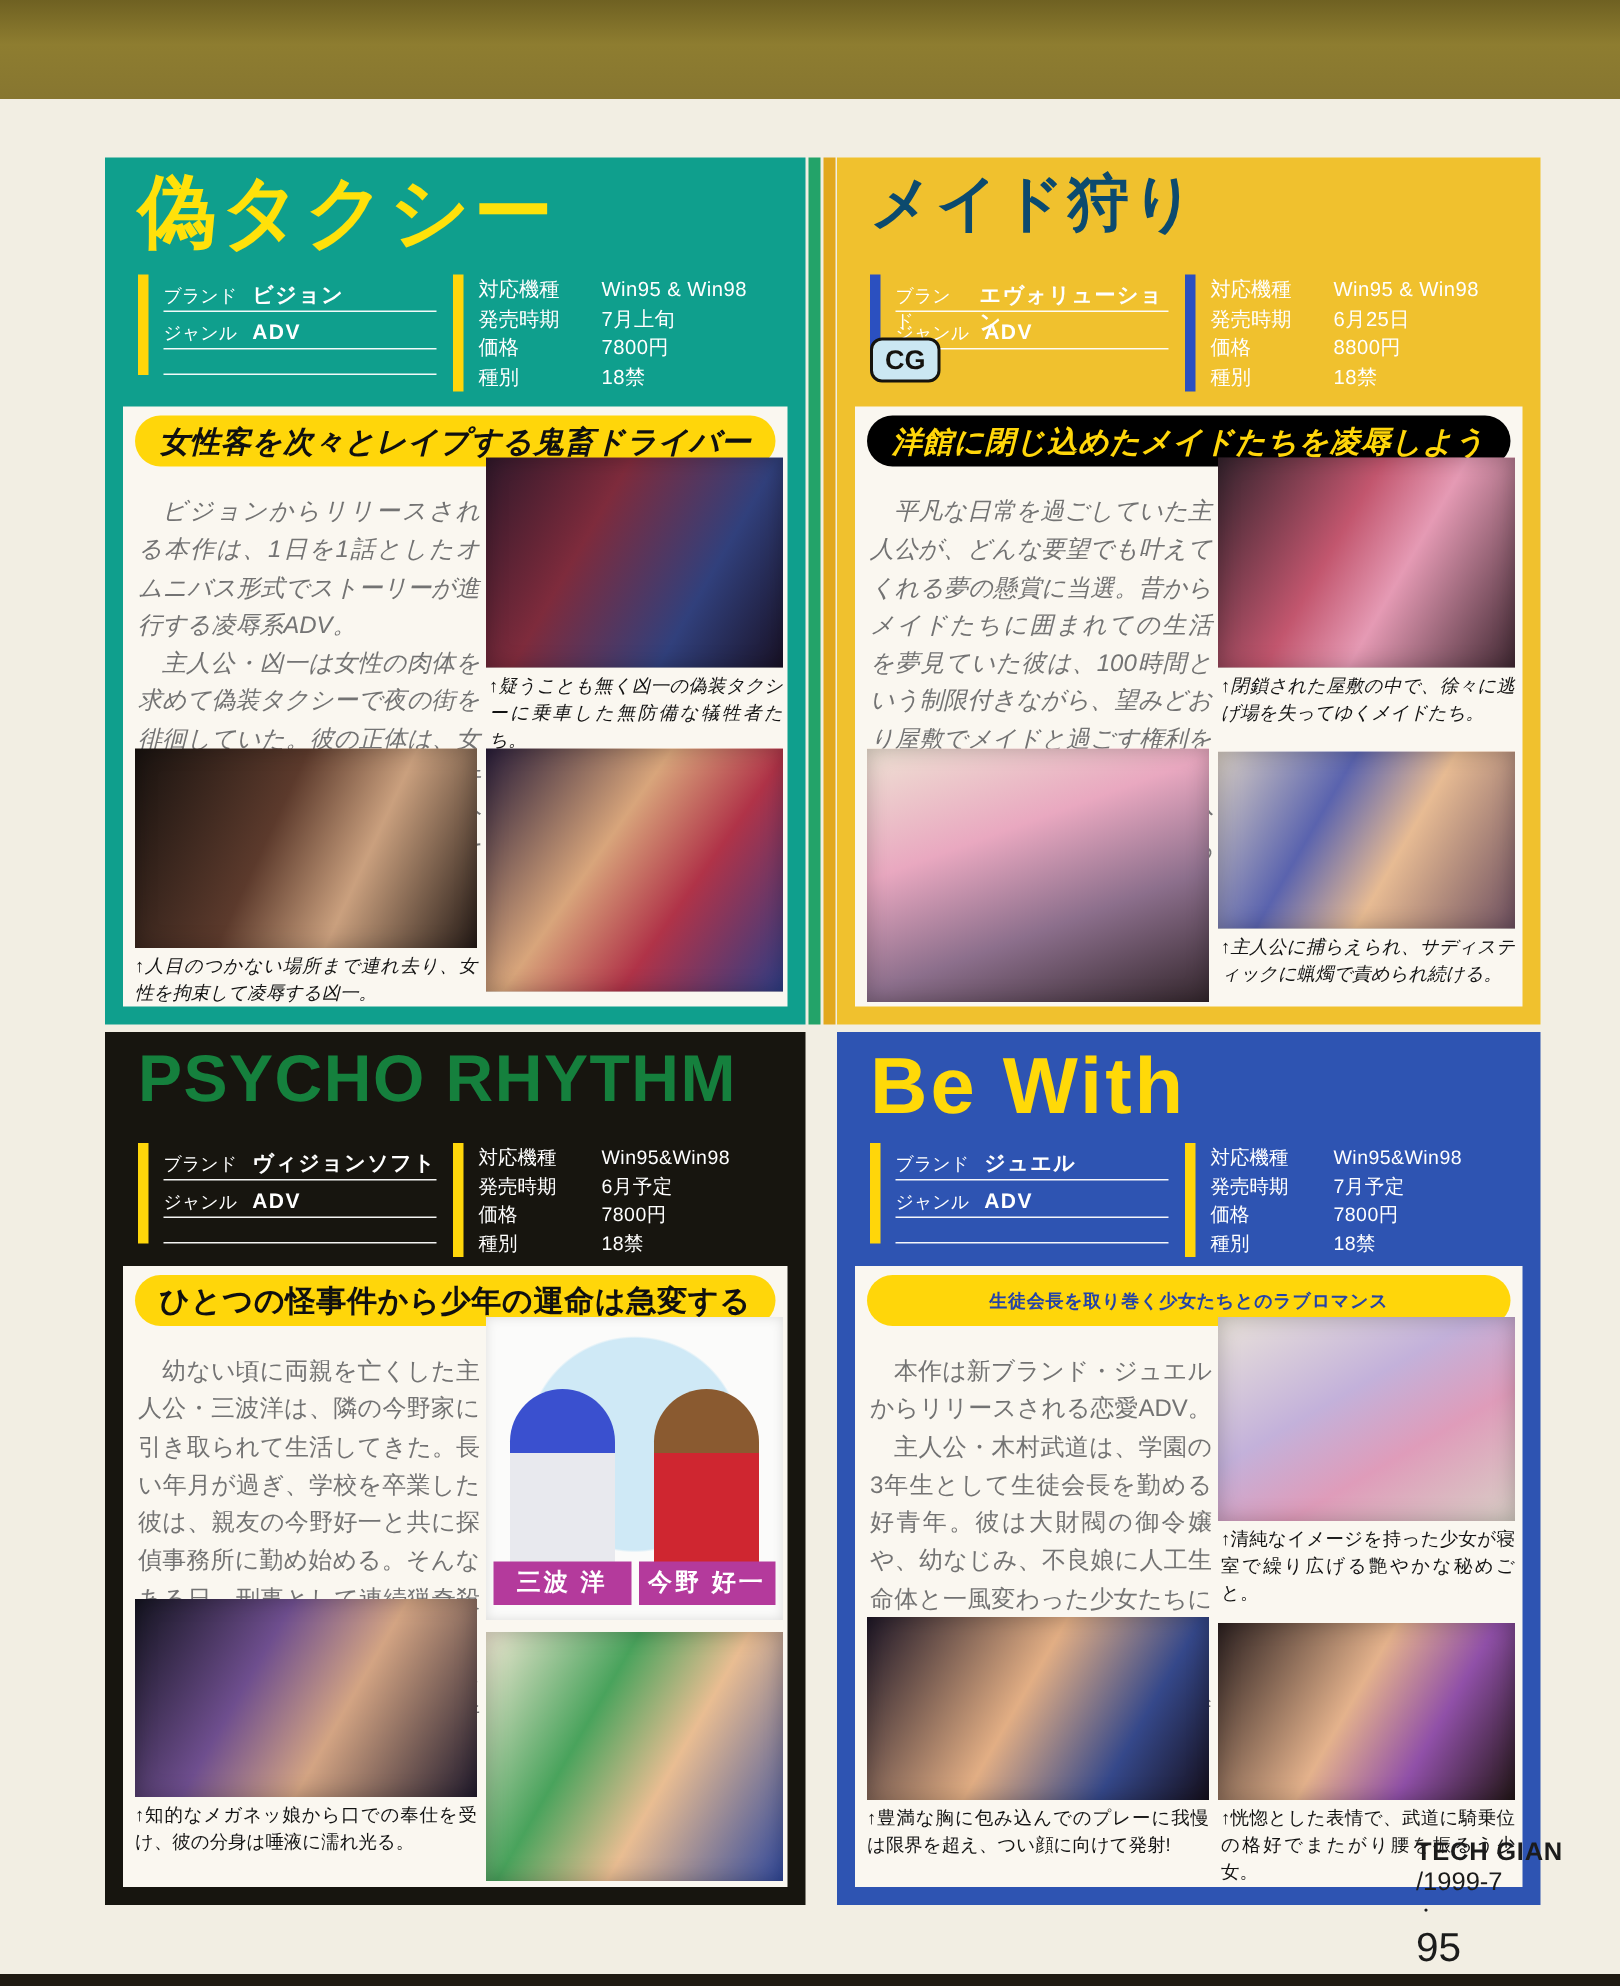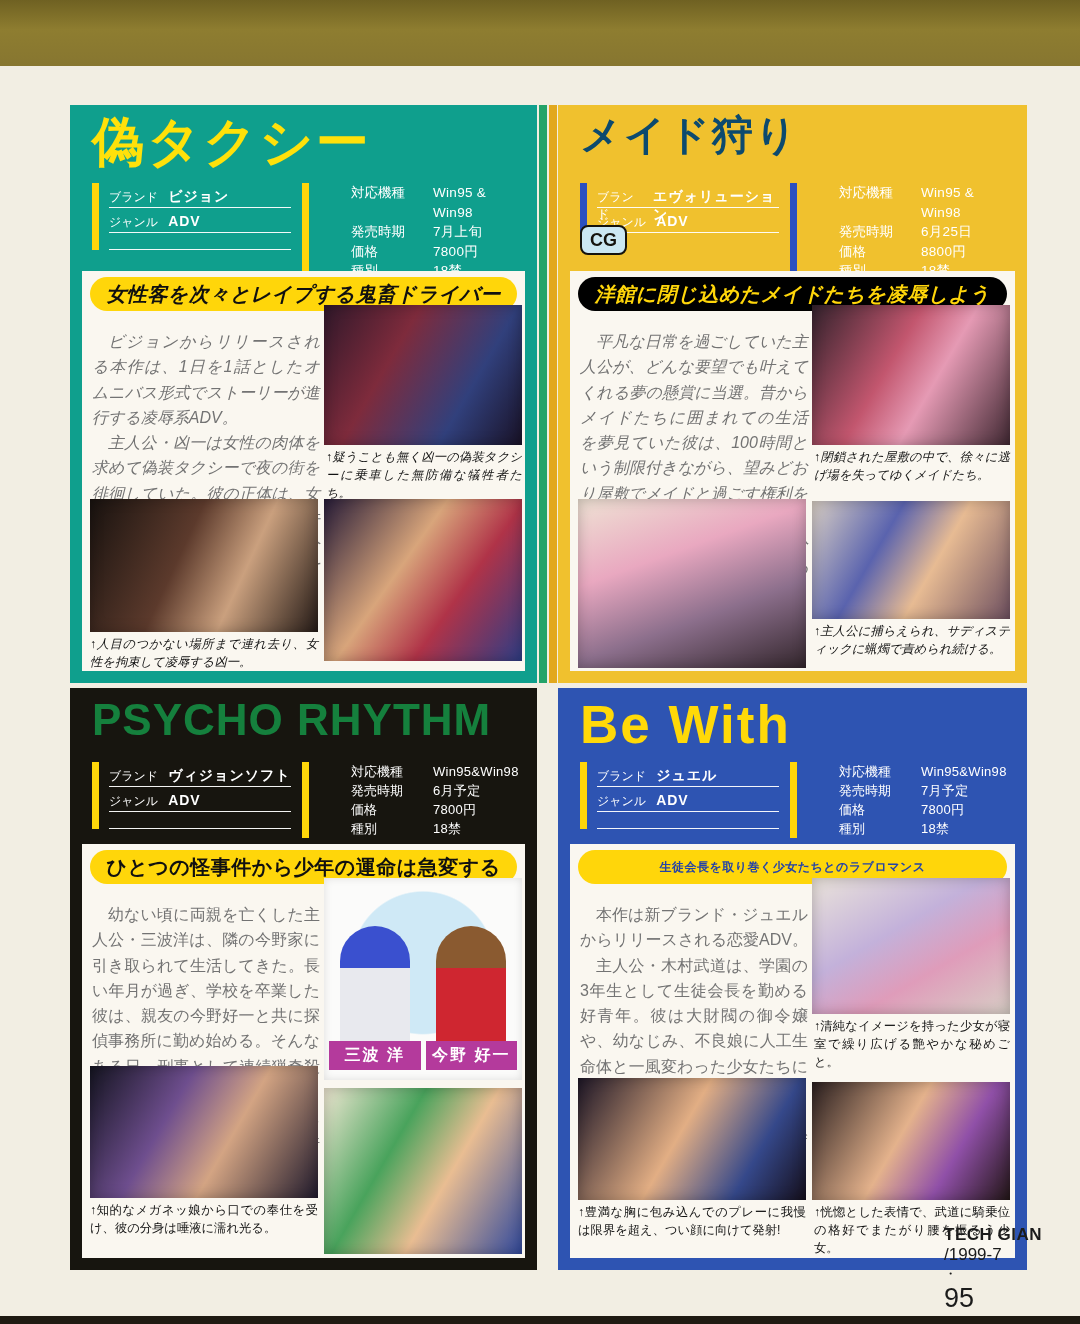--- a/index.html
+++ b/index.html
@@ -39,21 +39,21 @@
   .q0 .bar { background:#ffd60a; } .q1 .bar { background:#2b50c0; }
   .q2 .bar { background:#ffd60a; } .q3 .bar { background:#ffd60a; }
 
   .brows { width:182px; }
   .brow { display:flex; align-items:baseline; height:25px;
     border-bottom:1.6px solid rgba(255,255,255,.95); color:#fff; }
   .brow.empty { height:17px; }
   .blabel { font-size:12px; margin-right:10px; min-width:46px; padding-top:6px; }
   .bval { font-size:14px; font-weight:bold; letter-spacing:1px; }
 
-  .srows { flex:1;margin-left:32px; }
+  .srows { flex:1; }
   .srow { display:flex; color:#fff; font-size:13.5px; line-height:19.5px; }
   .q2 .srow, .q3 .srow { line-height:19px; font-size:13px; }
   .slabel { width:82px; flex:none; }
   .sval { letter-spacing:.3px; }
 
   .cg { position:absolute; left:22px; top:120px; width:47px; height:30px;
     background:#cbe7f2; border:2.5px solid #15130e; border-radius:8px;
     display:flex; align-items:center; justify-content:center;
     font-size:18px; font-weight:bold; color:#15130e; }
 

